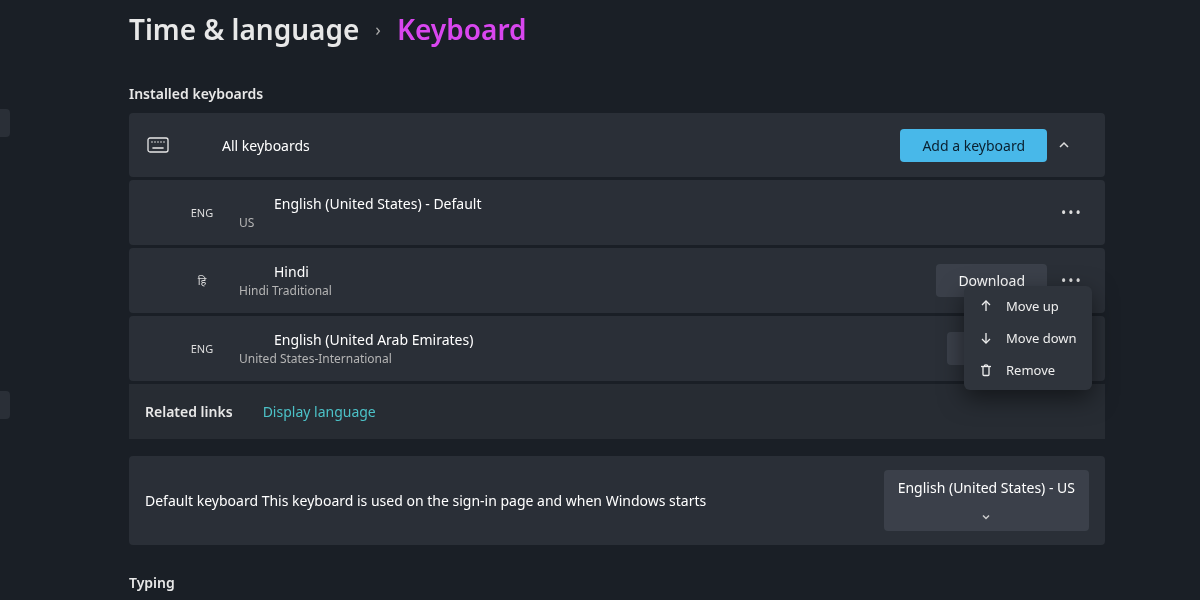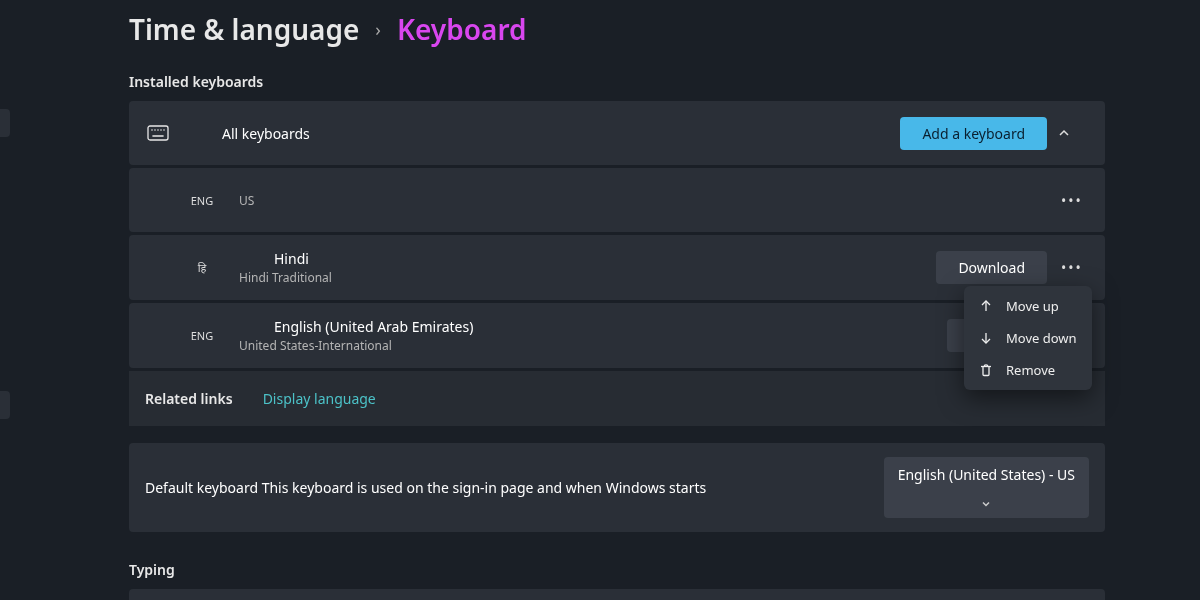--- a/index.html
+++ b/index.html
@@ -12,21 +12,21 @@
     height: 600px;
     overflow: hidden;
   }
   .content {
     padding: 10px 95px 0 129px;
   }
   .breadcrumb {
     display: flex;
     align-items: center;
     gap: 16px;
-    margin-bottom: 24px;
+    margin-bottom: 36px;
   }
   .breadcrumb-parent {
     font-size: 28px;
     font-weight: 600;
     color: #e8e8e8;
   }
   .breadcrumb-sep {
     font-size: 18px;
     color: #aaa;
   }
@@ -232,20 +232,21 @@
             </svg>
         </div>
       </div>
     </div>
   </div>
 
   <div class="card">
     <div class="row kb-sub">
       <div class="lang-code">ENG</div>
       <div class="label-stack" style="margin-left:18px;">
+        <span class="primary">English (United States)  - Default</span>
         <span class="secondary">US</span>
       </div>
       <div class="actions">
         <div class="more-btn">•••</div>
       </div>
     </div>
   </div>
 
   <div class="card">
     <div class="row kb-sub">

